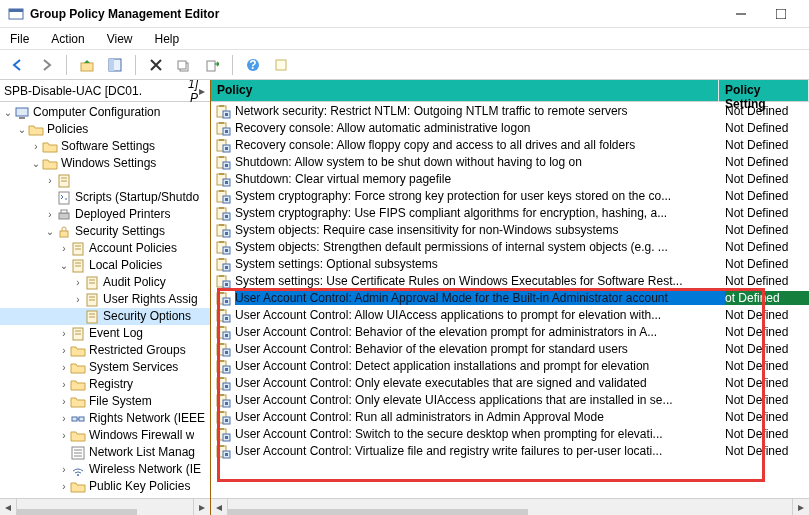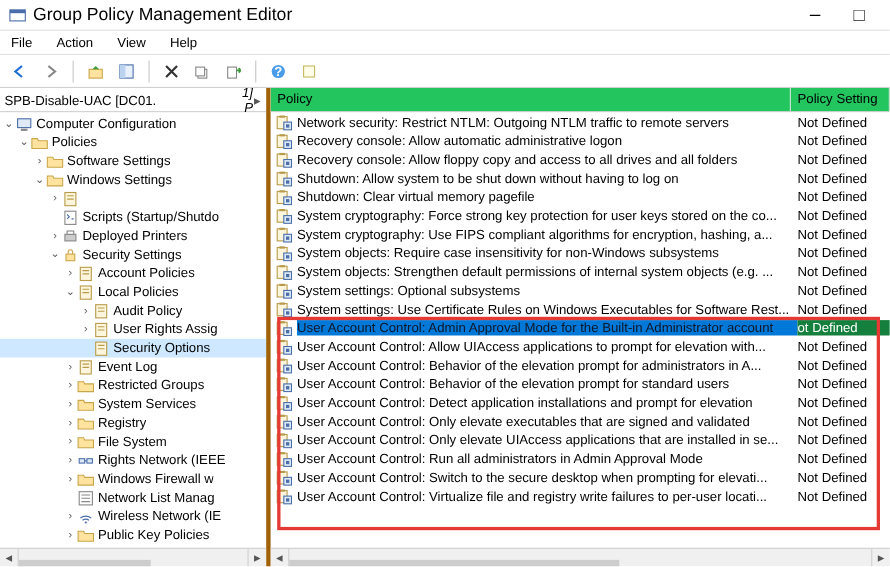--- a/index.html
+++ b/index.html
@@ -1,41 +1,41 @@
 <!DOCTYPE html>
 <html><head>
 <meta charset="utf-8">
 <style>
   * { box-sizing: border-box; margin: 0; padding: 0; font-family: "Segoe UI", Tahoma, sans-serif; font-size: 12px; }
   body { background: #fff; width: 809px; height: 515px; overflow: hidden; position: relative; }
   .titlebar { height: 28px; display: flex; align-items: center; padding: 0 8px; border-bottom: 1px solid #e1e1e1; }
   .titlebar-icon { width:16px; height:16px; margin-right:6px; }
-  .titlebar-title { flex:1; font-size:16px; color:#000; }
+  .titlebar-title { flex:1; font-size:12px; color:#000;font-weight:bold; }
   .winbtn { width:40px; height:26px; display:flex; align-items:center; justify-content:center; color:#333; }
   .menubar { height:22px; display:flex; align-items:center; padding:0 6px; border-bottom:1px solid #e1e1e1; gap:14px;}
   .menubar span { color:#000; padding:2px 4px; cursor:default;}
   .toolbar { height:30px; display:flex; align-items:center; padding:0 6px; border-bottom:1px solid #d0d0d0; gap:4px;}
   .toolbar .btn { width:24px; height:24px; display:flex; align-items:center; justify-content:center; border:1px solid transparent; }
   .toolbar .sep { width:1px; height:20px; background:#c8c8c8; margin:0 4px;}
   .workspace { display:flex; height:calc(515px - 28px - 22px - 30px); }
-  .tree-pane { width:246px; border-right:4px solid #a16207; overflow:hidden; position:relative;}
+  .tree-pane { width:211px; border-right:1px solid #a16207; overflow:hidden; position:relative;}
   .tree-header { height:22px; border-bottom:1px solid #d0d0d0; display:flex; align-items:center; padding:0 4px;}
   .tree-header .th-label { flex:1; white-space:nowrap; overflow:hidden; text-overflow:ellipsis; }
   .tree-header .th-right { width:20px; text-align:right;font-style:italic; }
   .tree { padding:2px 0 0 0; white-space:nowrap; overflow:hidden;}
   .tn { display:flex; align-items:center; height:17px; line-height:17px; }
   .tn .exp { width:12px; text-align:center; color:#5a5a5a; font-size:10px;}
   .tn .ic { width:16px; height:16px; margin-right:3px; flex:none; display:inline-flex; align-items:center; justify-content:center;}
   .tn .lbl { white-space:nowrap; overflow:hidden; text-overflow:ellipsis;}
   .tn.selected { background:#cde8ff; }
   .indent-0{padding-left:2px}.indent-1{padding-left:16px}.indent-2{padding-left:30px}
   .indent-3{padding-left:44px}.indent-4{padding-left:58px}.indent-5{padding-left:72px}
   .list-pane { flex:1; display:flex; flex-direction:column; overflow:hidden; position:relative;}
   .list-header { height:22px; border-bottom:1px solid #d0d0d0; display:flex; background:#fff; }
-  .list-header .col { padding:3px 6px; border-right:1px solid #e5e5e5; background:#22c55e; font-weight:normal; color:#000;}
+  .list-header .col { padding:3px 6px; border-right:1px solid #e5e5e5; background:#14b8a6; font-weight:bold; color:#000;}
   .col-policy { flex:1; }
   .col-setting { width:90px; flex:none;}
   .list-body { flex:1; overflow:hidden; position:relative;}
   .row { display:flex; align-items:center; height:17px; padding-left:4px;}
   .row .ric { width:16px; height:16px; margin-right:4px; flex:none; display:inline-flex;}
   .row .rlbl { flex:1; white-space:nowrap; overflow:hidden; text-overflow:ellipsis;}
   .row .rset { width:84px; flex:none; white-space:nowrap; overflow:hidden; text-overflow:ellipsis;}
   .row.selected { }
   .row.selected .rlbl { background:#0078d7; color:#0f172a; }
   .row.selected .rset { background:#15803d; color:#fff; }

